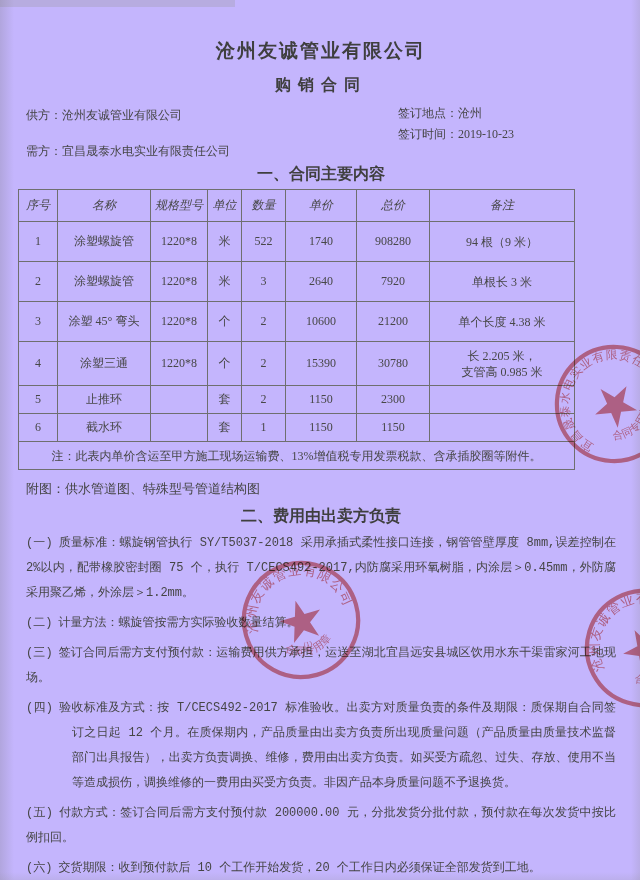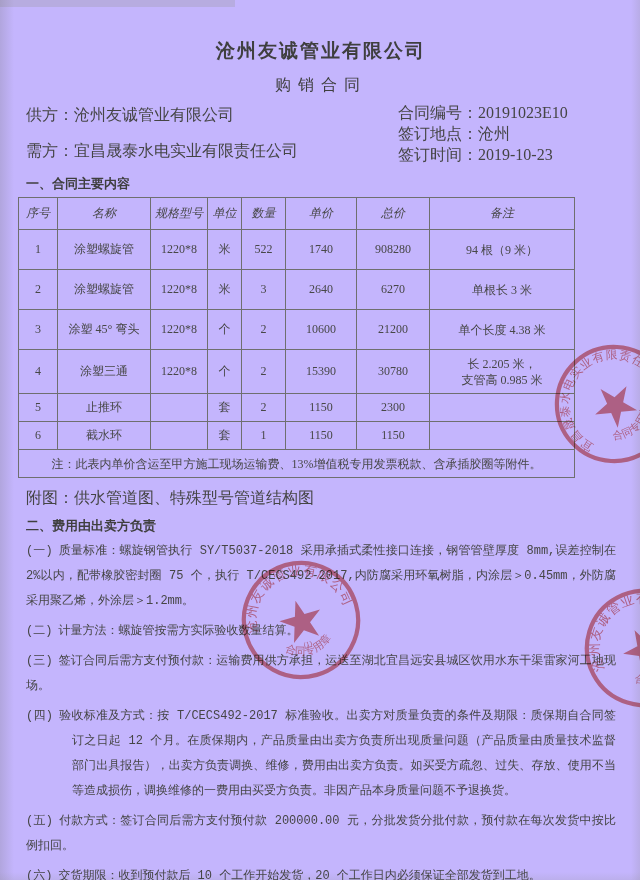--- a/index.html
+++ b/index.html
@@ -15,49 +15,49 @@
   .edge-right{position:absolute;right:0;top:0;bottom:0;width:9px;
     background:linear-gradient(to left,rgba(130,130,130,.18),rgba(130,130,130,0));}
   .edge-top-strip{position:absolute;left:0;top:0;width:235px;height:7px;background:rgba(150,150,150,.28);}
   .edge-bottom{position:absolute;left:0;right:0;bottom:0;height:8px;
     background:linear-gradient(to top,rgba(140,140,140,.15),rgba(140,140,140,0));}
 
   .content{position:absolute;left:26px;right:24px;top:38px;}
 
   .company-title{margin:0;text-align:center;font-size:19px;font-weight:600;
     letter-spacing:2px;color:#3f3f3f;}
-  .doc-title{margin:11px 0 10px;text-align:center;font-size:16px;font-weight:400;
+  .doc-title{margin:11px 0 10px;text-align:center;font-size:16px;font-weight:700;
     letter-spacing:7px;color:#3f3f3f;}
 
-  .info-block{display:flex;font-size:16px;margin-bottom:0;gap:48px;}
+  .info-block{display:flex;font-size:12px;margin-bottom:0;gap:48px;}
   .info-left{flex:1;}
   .info-left .line1{margin:2px 0 0;}
   .info-left .line2{margin:22px 0 0;}
   .info-right{width:218px;}
   .info-right p{margin:0 0 7px;}
   .info-block p{line-height:14px;}
 
-  .sec-heading{font-size:13px;font-weight:700;margin:6px 0 4px;color:#3f3f3f;}
+  .sec-heading{font-size:16px;font-weight:700;margin:6px 0 4px;color:#3f3f3f;text-align:center;}
 
   table.items{border-collapse:collapse;table-layout:fixed;width:556px;margin-left:-8px;}
   table.items td,table.items th{
     border:1px solid #6f6f6f;font-size:12px;font-weight:normal;
     text-align:center;vertical-align:middle;padding:2px 3px;color:#474747;
     overflow:hidden;
   }
   tr.hdr{height:32px;font-style:italic;}
   tr.r-tall{height:40px;}
   tr.r-x{height:44px;}
   tr.r-short{height:28px;}
   td.remark{white-space:pre-line;line-height:16px;}
   td.words{letter-spacing:2px;}
   td.note-cell{text-align:left;padding:6px 6px;line-height:16px;margin-top:17px;}
   td.total-label{letter-spacing:1px;}
 
-  .attachment{font-size:16px;margin:10px 0 8px;}
+  .attachment{font-size:13px;margin:10px 0 8px;}
   .clauses{font-size:12px;}
   .clause{margin:0 0 5px;line-height:25px;text-align:justify;font-family:Liberation Mono, monospace;}
   .clause .clabel{margin-right:6px;}
   .clause.hang{padding-left:46px;text-indent:-46px;}
 
   
   .stamp{position:absolute;mix-blend-mode:multiply;opacity:.62;pointer-events:none;}
   .stamp svg{display:block;}
   .stamp text{font-family:"Liberation Serif","DejaVu Serif",serif;fill:#cf3d39;}
   .st-buyer{left:540px;top:330px;transform:rotate(-42deg);}
@@ -77,21 +77,20 @@
 
     <h1 class="company-title">沧州友诚管业有限公司</h1>
     <h2 class="doc-title">购销合同</h2>
 
     <div class="info-block">
       <div class="info-left">
         <p class="line1"><span>供方：</span><span>沧州友诚管业有限公司</span></p>
         <p class="line2"><span>需方：</span><span>宜昌晟泰水电实业有限责任公司</span></p>
       </div>
       <div class="info-right">
-        <p><span>合同编号：</span><span>20191023E10</span></p>
         <p><span>签订地点：</span><span>沧州</span></p>
         <p><span>签订时间：</span><span>2019-10-23</span></p>
       </div>
     </div>
 
     <div class="sec-heading">一、合同主要内容</div>
 
     <table class="items">
       <colgroup>
         <col style="width:39px">
@@ -124,21 +123,21 @@
         <td>908280</td>
         <td class="remark">94 根（9 米）</td>
       </tr>
       <tr class="r-tall">
         <td>2</td>
         <td>涂塑螺旋管</td>
         <td>1220*8</td>
         <td>米</td>
         <td>3</td>
         <td>2640</td>
-        <td>6270</td>
+        <td>7920</td>
         <td class="remark">单根长 3 米</td>
       </tr>
       <tr class="r-tall">
         <td>3</td>
         <td>涂塑 45° 弯头</td>
         <td>1220*8</td>
         <td>个</td>
         <td>2</td>
         <td>10600</td>
         <td>21200</td>

